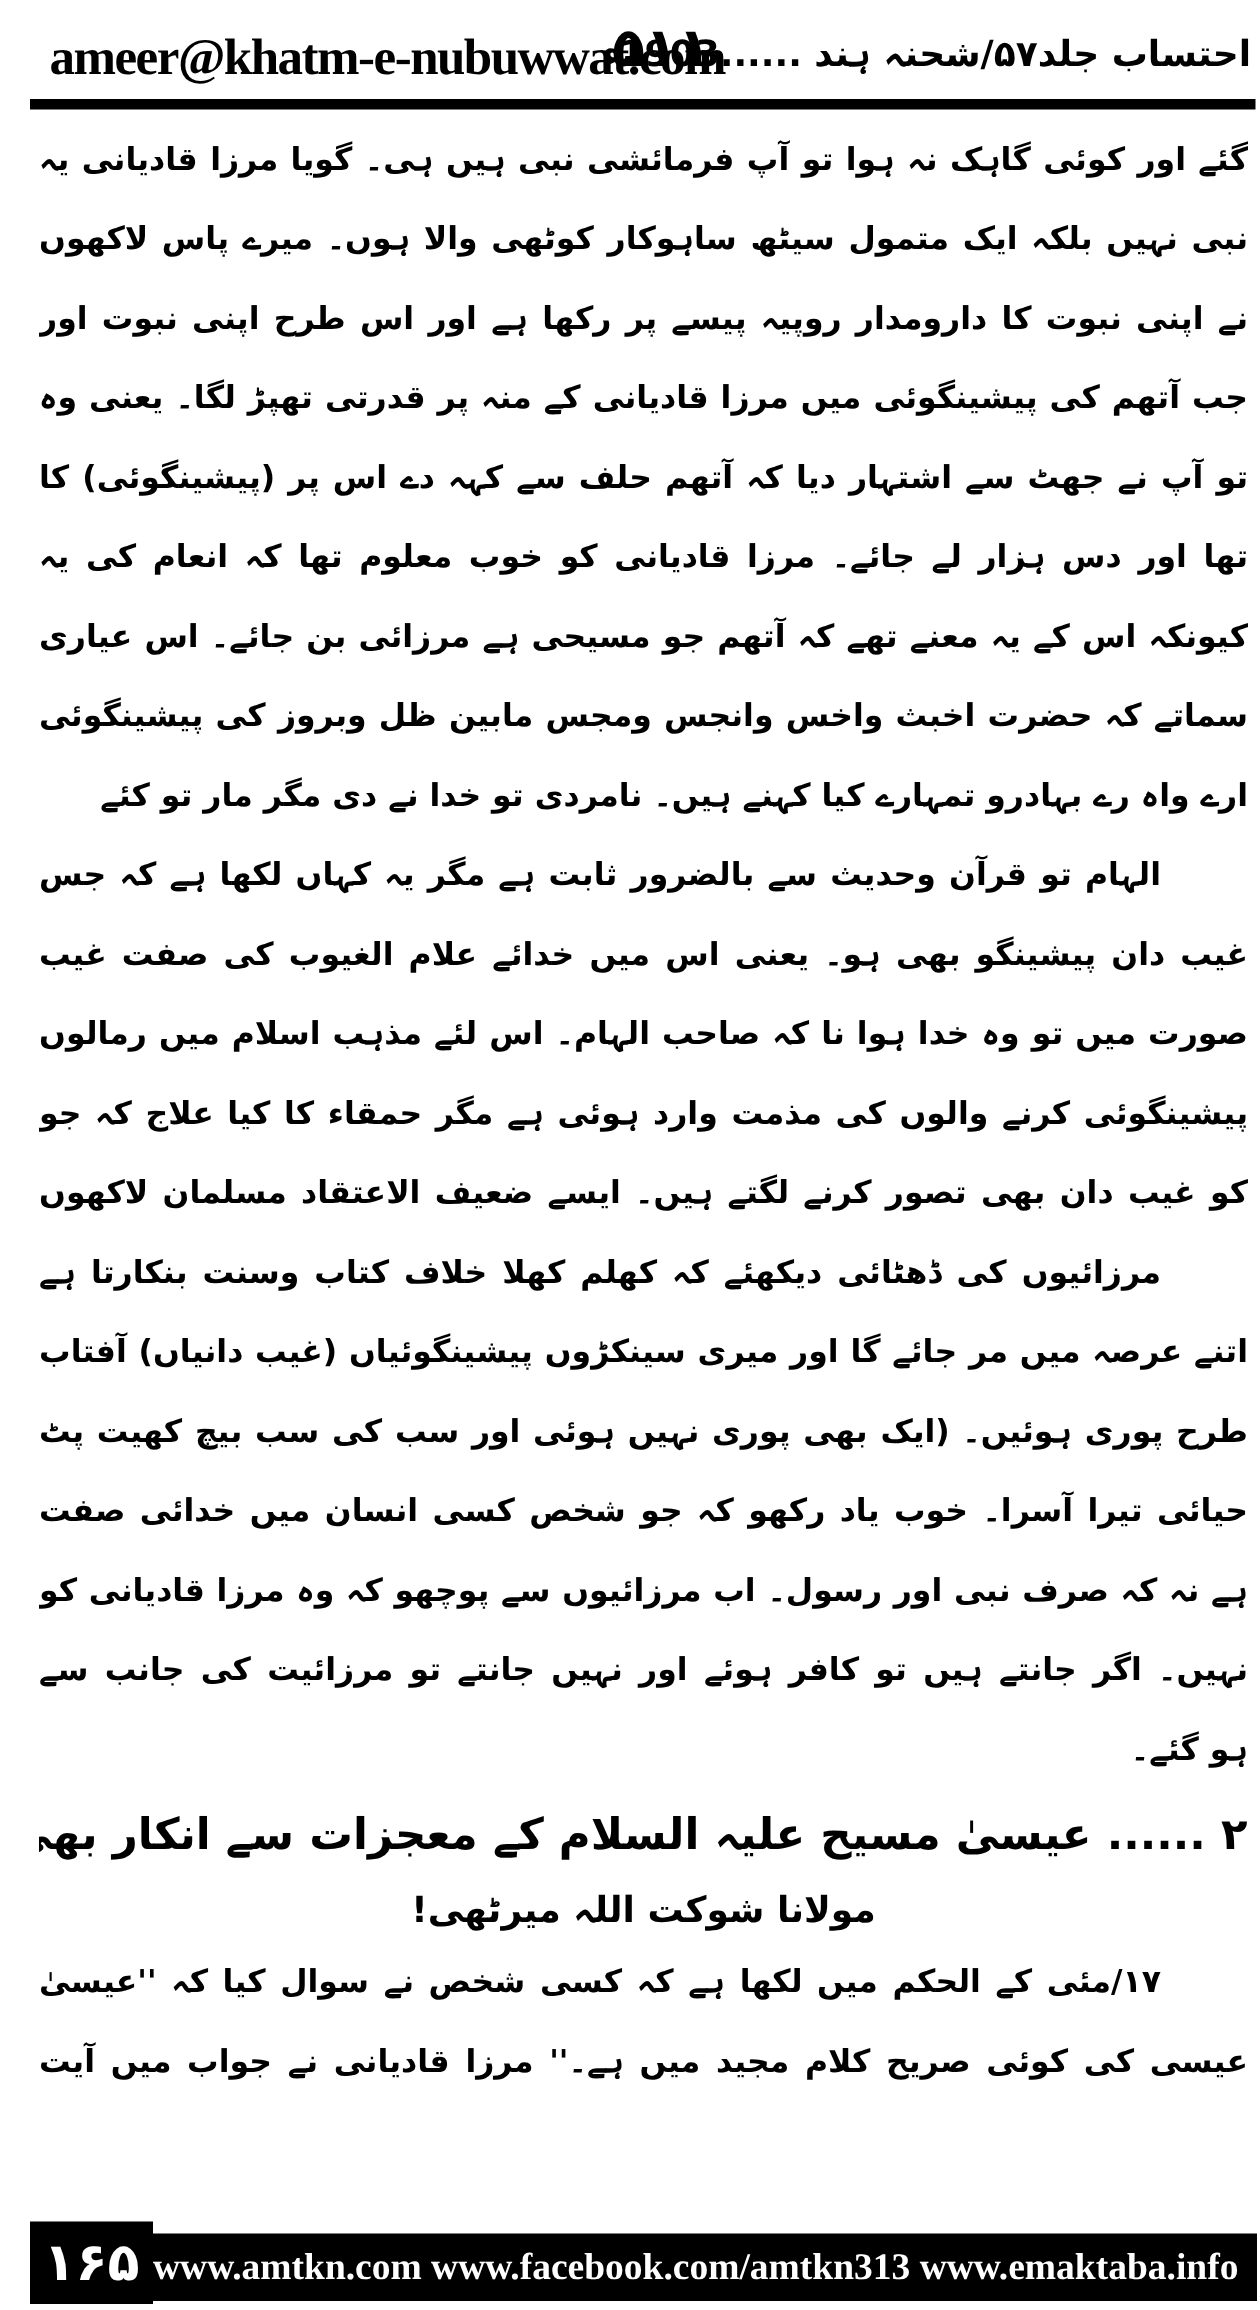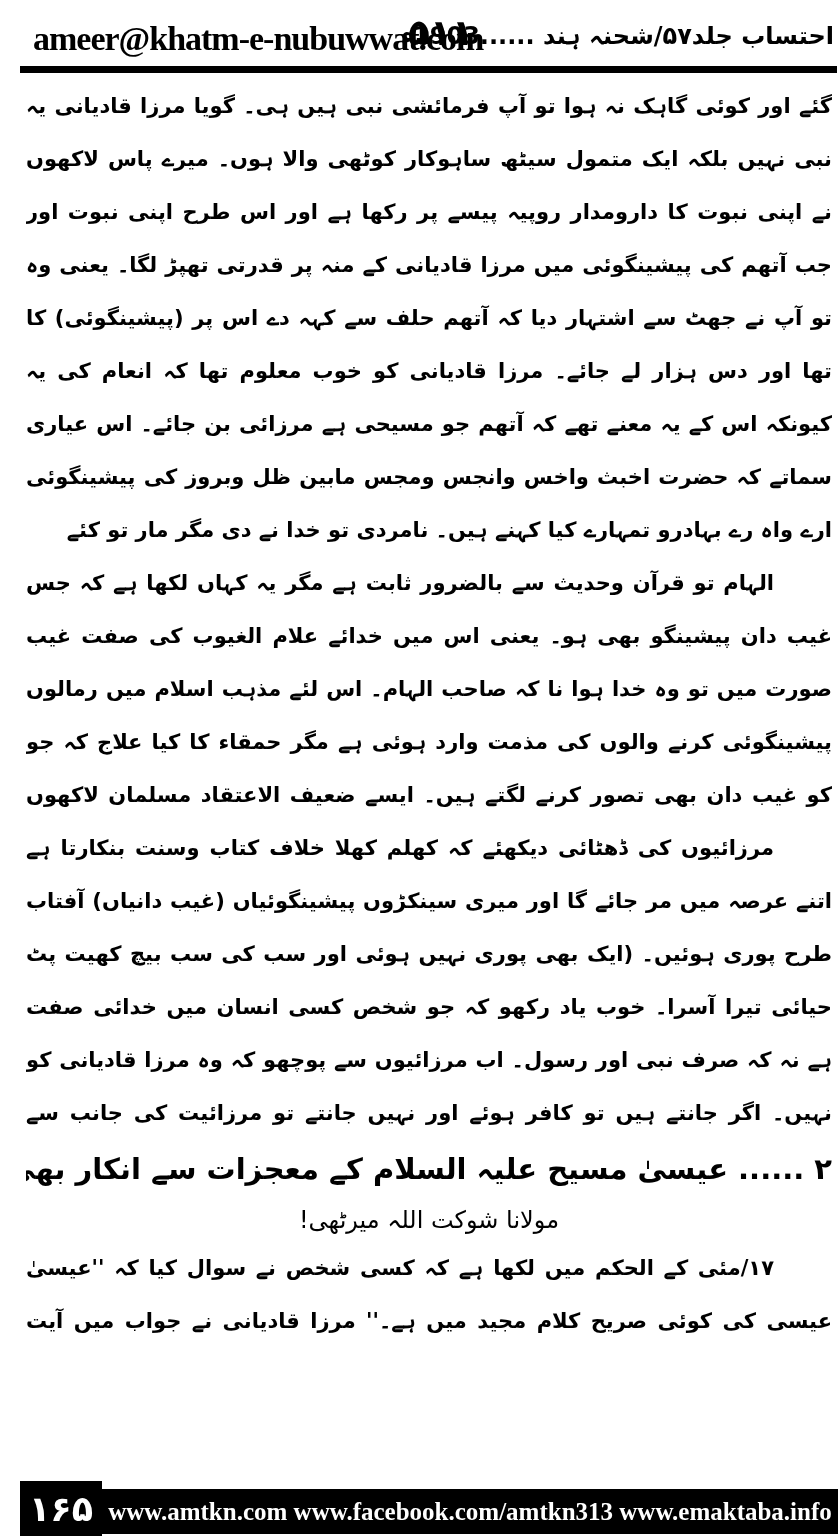--- a/index.html
+++ b/index.html
@@ -32,33 +32,33 @@
     font-size:21px;font-weight:bold;line-height:53px;height:53px;
     overflow:hidden;text-align:right;
   }
   .j{text-align:justify;text-align-last:justify;}
   .ind{padding-right:58px;}
   .heading{
     margin:0;font-size:29px;font-weight:bold;text-align:center;
     line-height:58px;height:58px;white-space:nowrap;overflow:hidden;
   }
   .subheading{
-    font-size:24px;font-weight:normal;text-align:center;
+    font-size:24px;font-weight:bold;text-align:center;
     line-height:44px;height:44px;
   }
   .qb{ -webkit-text-stroke:0.7px #000; font-size:22px;}
   
   .foot-num{
     position:absolute;left:20px;top:1481px;width:82px;height:55px;
     background:#000;color:#fff;display:flex;align-items:center;justify-content:center;
     font-size:35px;font-weight:bold;direction:rtl;
   }
   .foot-bar{
     position:absolute;left:102px;right:2px;top:1489px;height:45px;
-    background:#000;color:#fff;display:flex;align-items:center;justify-content:center;
+    background:#000;color:#fff;display:flex;align-items:center;justify-content:flex-start;
     font-family:"Liberation Serif",serif;font-weight:bold;font-size:25px;
     white-space:nowrap;
   }
 </style>
 </head>
 <body>
 
 <div class="page">
 
   <header class="hdr">
@@ -83,20 +83,21 @@
     <div class="ln j">غیب دان پیشینگو بھی ہو۔ یعنی اس میں خدائے علام الغیوب کی صفت غیب دانی پیدا ہو جائے۔ اس</div>
     <div class="ln j">صورت میں تو وہ خدا ہوا نا کہ صاحب الہام۔ اس لئے مذہب اسلام میں رمالوں اور نجومیوں اور</div>
     <div class="ln j">پیشینگوئی کرنے والوں کی مذمت وارد ہوئی ہے مگر حمقاء کا کیا علاج کہ جو شخص صاحب الہام ہو اس</div>
     <div class="ln j">کو غیب دان بھی تصور کرنے لگتے ہیں۔ ایسے ضعیف الاعتقاد مسلمان لاکھوں موجود ہیں جو مشائخ</div>
     <div class="ln j ind">مرزائیوں کی ڈھٹائی دیکھئے کہ کھلم کھلا خلاف کتاب وسنت بنکارتا ہے کہ فلاں شخص</div>
     <div class="ln j">اتنے عرصہ میں مر جائے گا اور میری سینکڑوں پیشینگوئیاں (غیب دانیاں) آفتاب نصف النہار کی</div>
     <div class="ln j">طرح پوری ہوئیں۔ (ایک بھی پوری نہیں ہوئی اور سب کی سب بیچ کھیت پٹ پڑیں) مگر بے</div>
     <div class="ln j">حیائی تیرا آسرا۔ خوب یاد رکھو کہ جو شخص کسی انسان میں خدائی صفت ٹھونستا ہے وہ اس کو خدا سمجھتا</div>
     <div class="ln j">ہے نہ کہ صرف نبی اور رسول۔ اب مرزائیوں سے پوچھو کہ وہ مرزا قادیانی کو غیب دان جانتے ہیں یا</div>
     <div class="ln j">نہیں۔ اگر جانتے ہیں تو کافر ہوئے اور نہیں جانتے تو مرزائیت کی جانب سے مردود ومطرود</div>
+    <div class="ln">ہو گئے۔</div>
 
     <h2 class="heading">۲ ...... عیسیٰ مسیح علیہ السلام کے معجزات سے انکار بھی اور اقرار بھی</h2>
     <div class="subheading">مولانا شوکت اللہ میرٹھی!</div>
 
     <div class="ln j ind">۱۷/مئی کے الحکم میں لکھا ہے کہ کسی شخص نے سوال کیا کہ ''عیسیٰ مسیح کے بن باپ پیدا</div>
     <div class="ln j"><span>عیسی کی کوئی صریح کلام مجید میں ہے۔'' مرزا قادیانی نے جواب میں آیت</span> <span class="qb">''ان مثل عیسیٰ</span></div>
   </main>
 
   <div class="foot-num">
     <span>۱۶۵</span>

